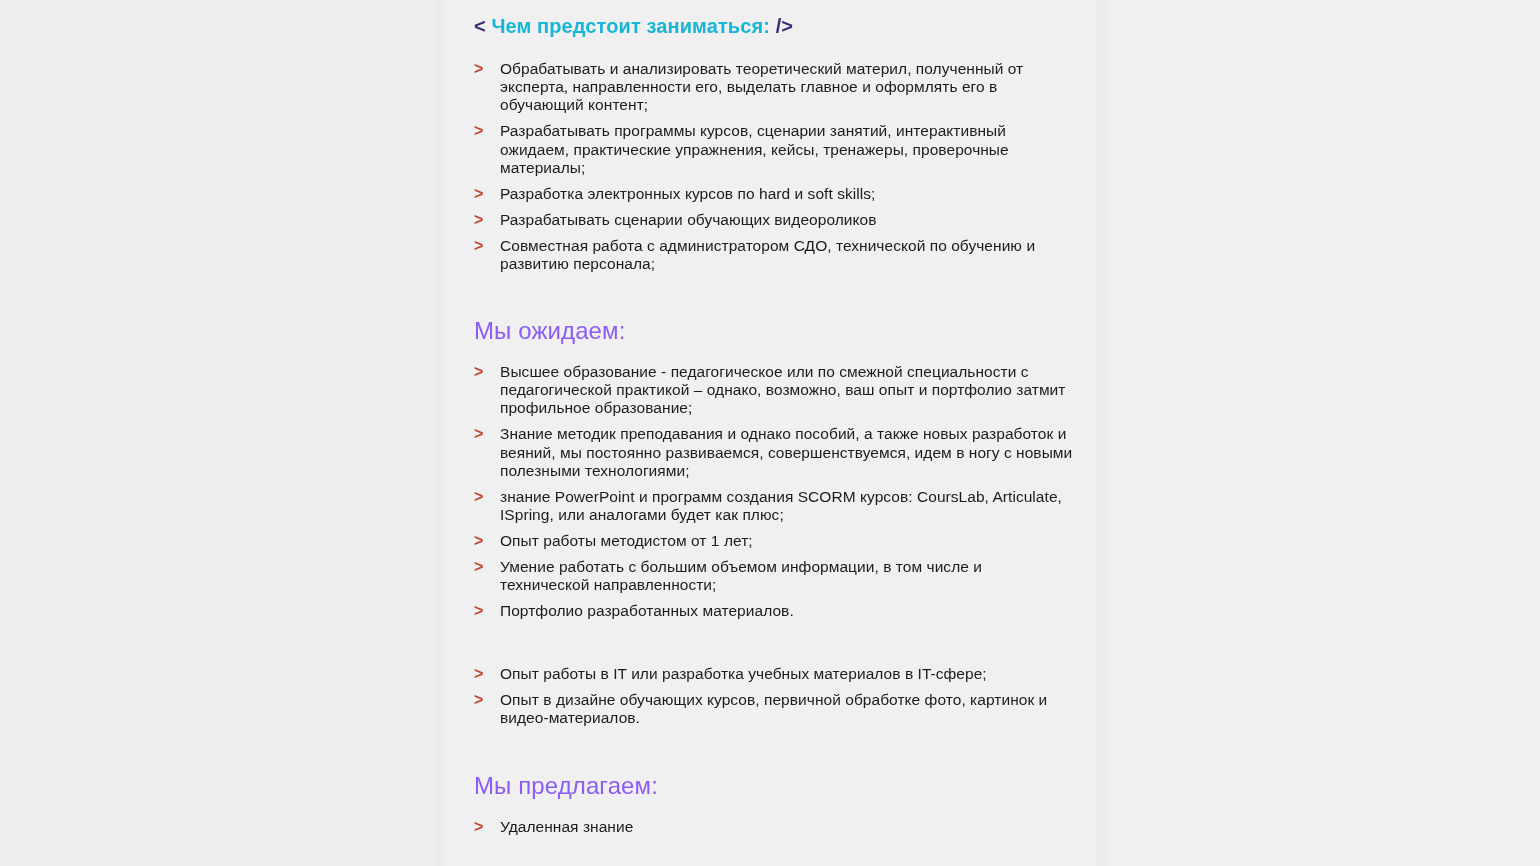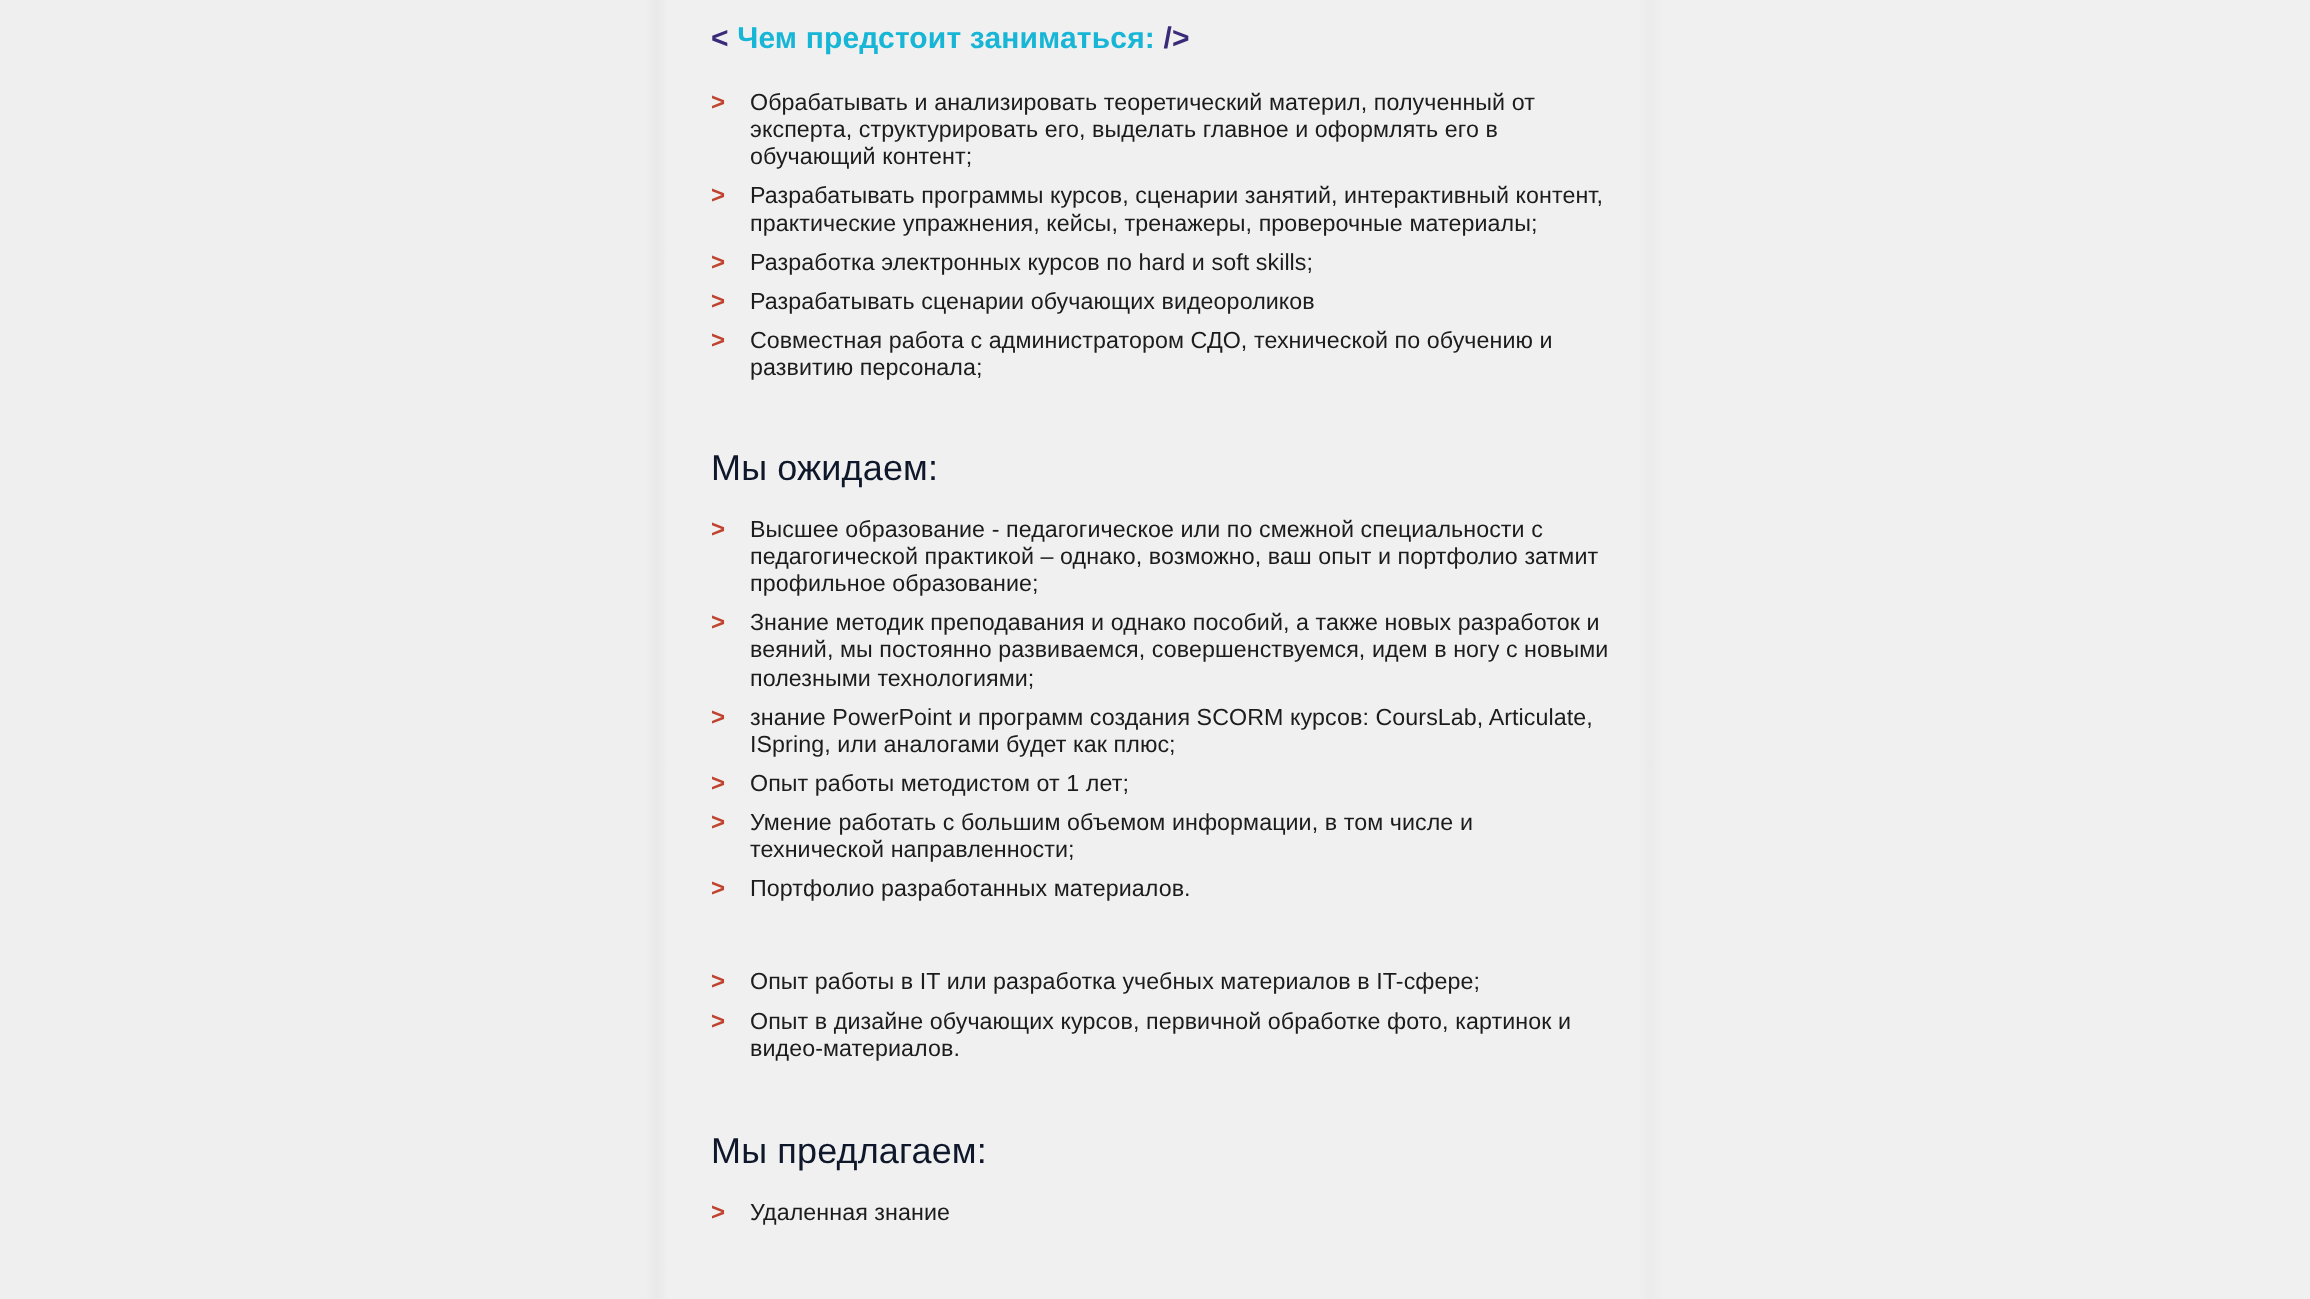--- a/index.html
+++ b/index.html
@@ -57,21 +57,21 @@
   }
   .heading-code .heading-text {
     color: #17b6d6;
     font-weight: bold;
     margin-top: 38px;
   }
 
   .section-heading {
     font-size: 24px;
     font-weight: normal;
-    color: #0f172a;
+    color: #8b5cf6;
     line-height: 1.2;
     margin: 0;
     letter-spacing: 0.1px;
   }
 
   .section {
     margin: 0;
   }
   .section.gap-expect   { padding-top: 44px; }
   .section.gap-nice     { padding-top: 44px; }
@@ -116,25 +116,25 @@
 
   <section class="section">
     <h2 class="heading-code">
       <span class="bracket">&lt;</span>
       <span class="heading-text">Чем предстоит заниматься:</span>
       <span class="bracket">/&gt;</span>
     </h2>
     <ul class="bullets">
       <li>
         <span class="chevron">&gt;</span>
-        <span>Обрабатывать и анализировать теоретический материл, полученный от эксперта, структурировать его, выделать главное и оформлять его в обучающий контент;</span>
-      </li>
-      <li>
-        <span class="chevron">&gt;</span>
-        <span>Разрабатывать программы курсов, сценарии занятий, интерактивный контент, практические упражнения, кейсы, тренажеры, проверочные материалы;</span>
+        <span>Обрабатывать и анализировать теоретический материл, полученный от эксперта, направленности его, выделать главное и оформлять его в обучающий контент;</span>
+      </li>
+      <li>
+        <span class="chevron">&gt;</span>
+        <span>Разрабатывать программы курсов, сценарии занятий, интерактивный ожидаем, практические упражнения, кейсы, тренажеры, проверочные материалы;</span>
       </li>
       <li>
         <span class="chevron">&gt;</span>
         <span>Разработка электронных курсов по hard и soft skills;</span>
       </li>
       <li>
         <span class="chevron">&gt;</span>
         <span>Разрабатывать сценарии обучающих видеороликов</span>
       </li>
       <li>

